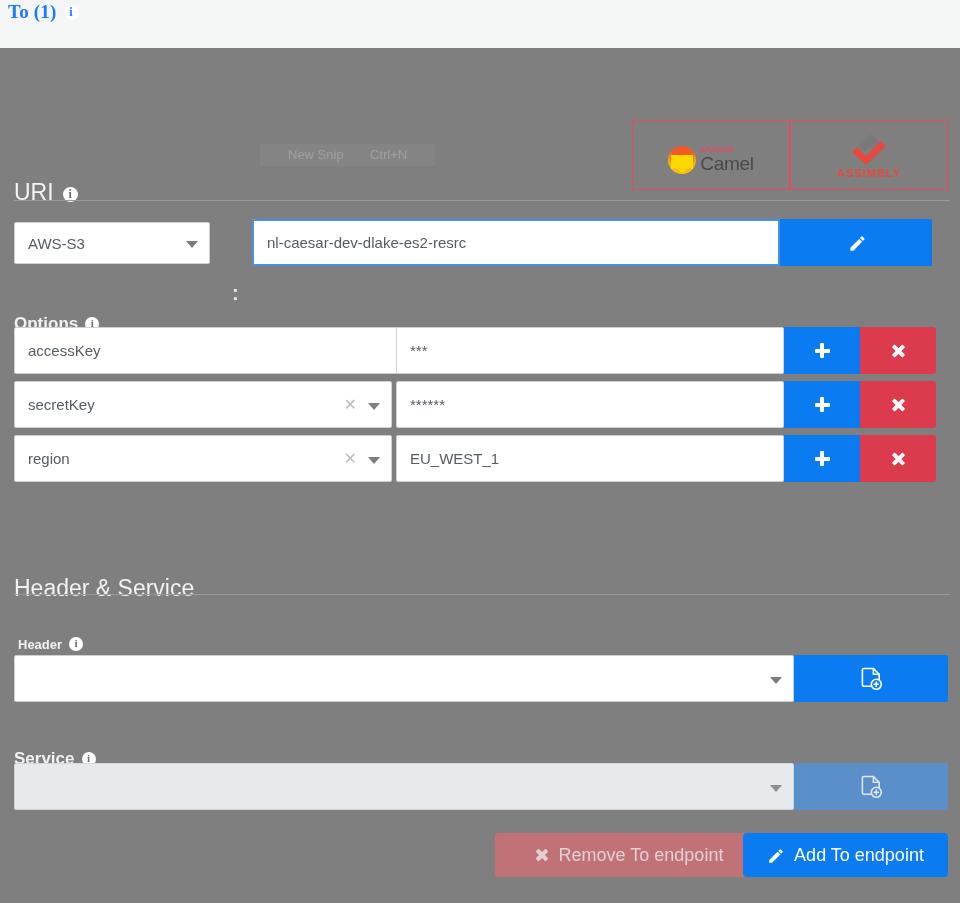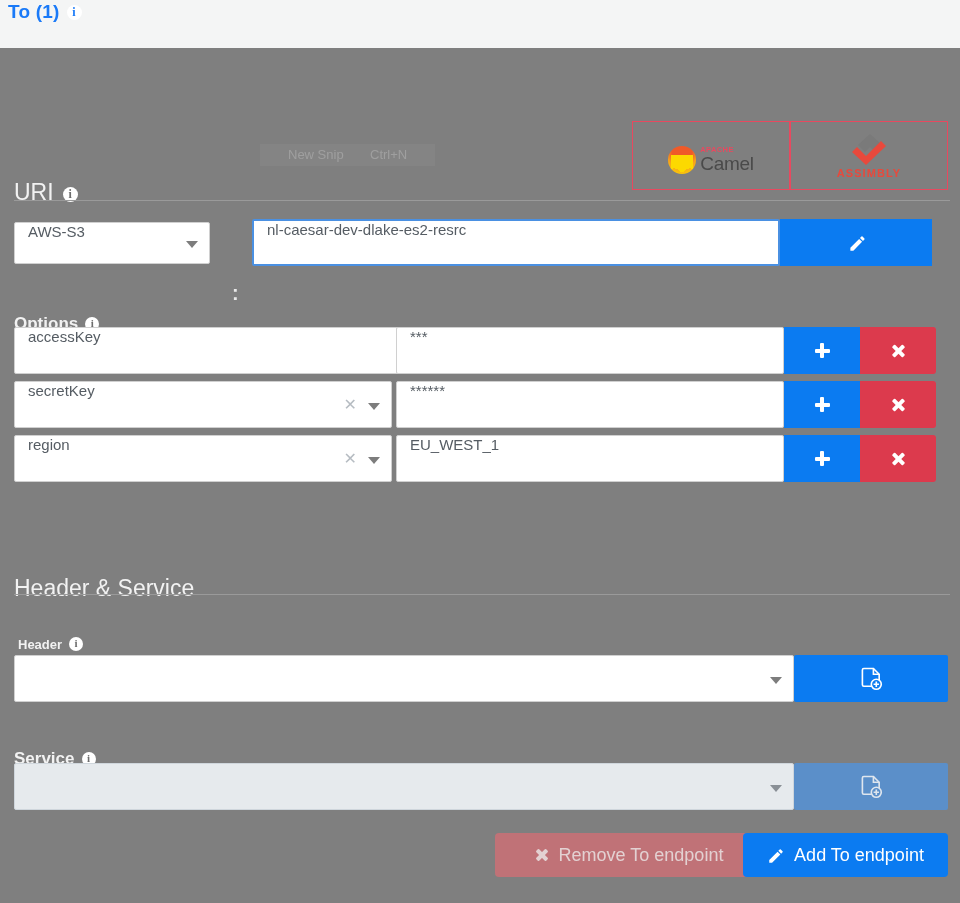--- a/index.html
+++ b/index.html
@@ -16,20 +16,21 @@
   
   .top-bar {
     position: absolute; left: 0; top: 0; width: 960px; height: 48px;
     background: #f4f5f5;
   }
   .to-title {
     position: absolute; left: 8px; top: 1px;
     font-size: 19px; font-weight: bold; color: #1a7af8;
     letter-spacing: 0.2px;
     white-space: nowrap;
+    font-family: Liberation Serif, serif;
   }
   .to-info {
     display: inline-block; vertical-align: 2px; margin-left: 7px;
   }
 
   
   .panel {
     position: absolute; left: 0; top: 48px; width: 960px; height: 855px;
     background: #7f7f7f;
   }
@@ -120,21 +121,21 @@
   }
   .field-label {
     position: absolute; font-size: 15px; color: #f2f2f2; white-space: nowrap;
   }
 
   
   .ctl {
     position: absolute;
     background: #ffffff; border: 1px solid #d0d0d0;
     font-size: 15px; color: #555c63;
-    display: flex; 
+    display: flex; align-items: center;
   }
   .ctl-txt { padding-left: 13px; }
 
   .sel-arrow {
     position: absolute; right: 11px; top: 50%; margin-top: -2px;
     width: 0; height: 0;
     border-left: 6px solid transparent; border-right: 6px solid transparent;
     border-top: 7px solid #7d7d7d;
   }
   .sel-clear {

